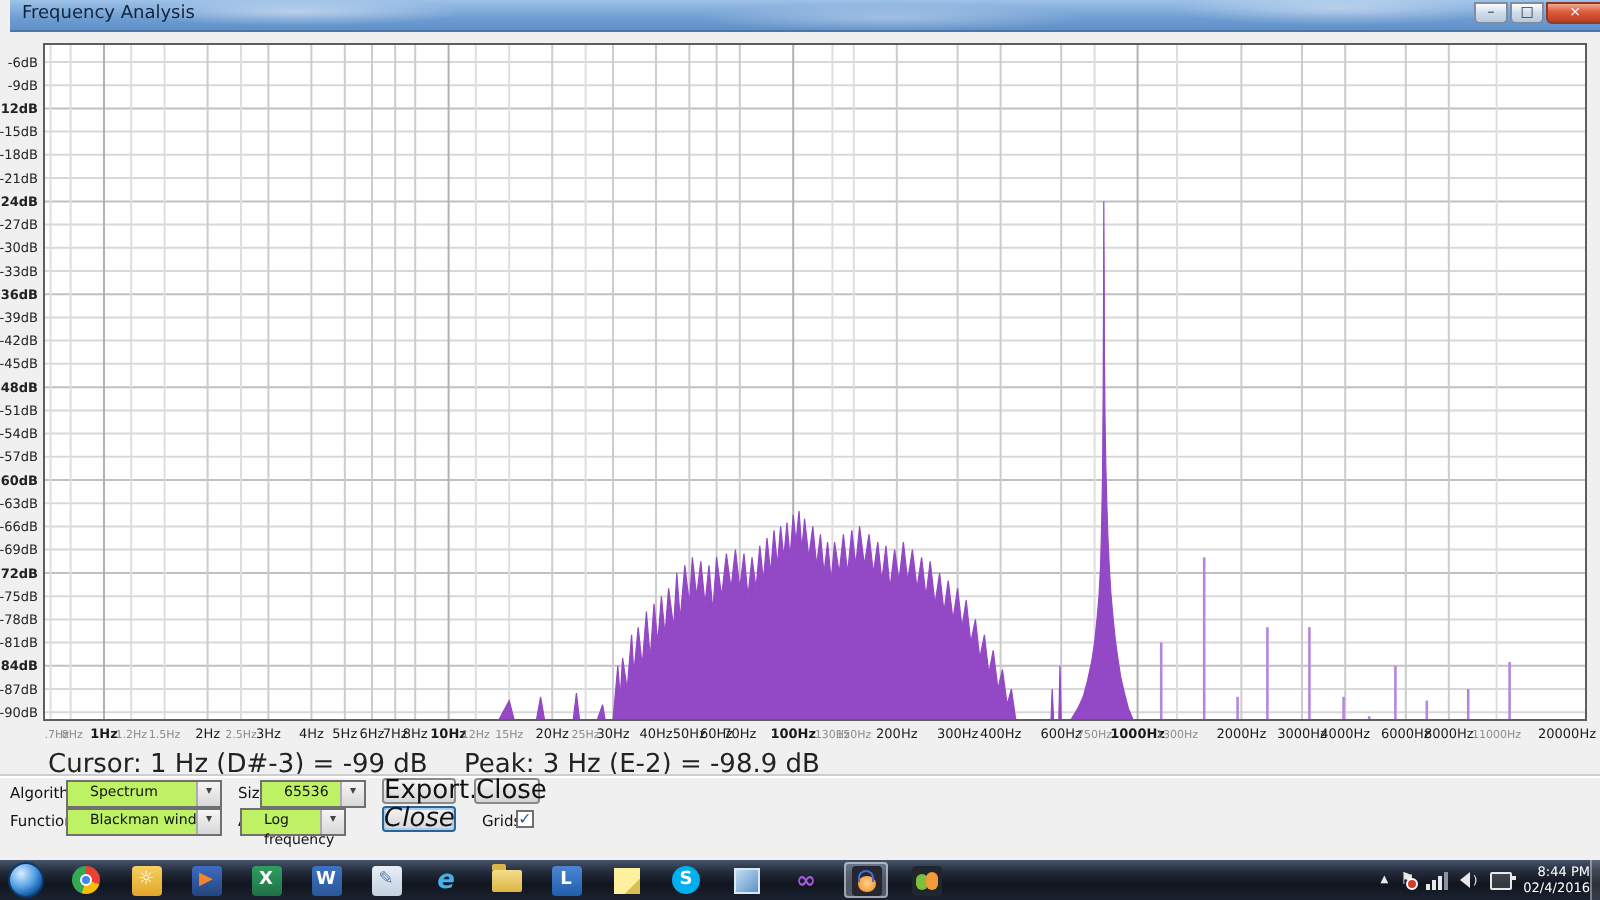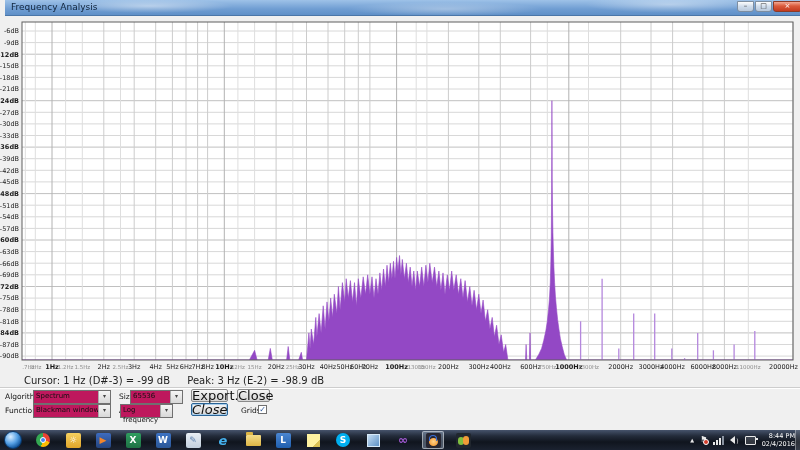--- a/index.html
+++ b/index.html
@@ -21,27 +21,27 @@
   .cap.close{width:29px;background:linear-gradient(#f3a893,#da5a3b 45%,#c23a1f);color:#fff;border-color:#8c3b28;}
   
   #plot{position:absolute;left:0;top:16px;}
   text{font-family:"DejaVu Sans",sans-serif;}
   .ylab{font-size:6.5px;fill:#222;}
   .ylab.b{font-weight:bold;}
   .xlab{font-size:6.5px;fill:#1a1a1a;}
   .xlab.b{font-weight:bold;}
   .xlab.t{font-size:5.5px;fill:#8d8d8d;}
   
-  .statusline{position:absolute;left:24px;top:375px;font-size:10px;color:#222;}
+  .statusline{position:absolute;left:24px;top:375px;font-size:13px;color:#222;}
   .statusline span{margin-right:14px;}
   .sep{position:absolute;left:0;top:387px;width:800px;height:2px;
     border-top:1px solid #cdcdcd;border-bottom:1px solid #fff;box-sizing:border-box;}
   .lbl{position:absolute;font-size:7.5px;color:#111;}
-  .combo{position:absolute;height:14px;background:#be185d;border:1px solid #707070;
-    box-sizing:border-box;font-size:7px;line-height:10px;padding-left:2px;color:#111;}
+  .combo{position:absolute;height:14px;background:#bef264;border:1px solid #707070;
+    box-sizing:border-box;font-size:7px;line-height:10px;padding-left:11px;color:#111;}
   .combo .arr{position:absolute;right:0;top:0;bottom:0;width:11px;
     background:linear-gradient(#f5f5f5,#d8d8d8);border-left:1px solid #ababab;
     text-align:center;font-size:6px;line-height:10px;color:#444;}
   .btn{position:absolute;height:13px;background:linear-gradient(#f7f7f7,#e3e3e3 50%,#d6d6d6);
     border:1px solid #8a8a8a;border-radius:2px;font-size:13px;line-height:11px;
     text-align:center;color:#111;box-sizing:border-box;}
   .btn.focus{border-color:#2a6496;box-shadow:inset 0 0 0 1px #a9cdea;font-style:italic;}
   .chk{position:absolute;width:9px;height:9px;background:#fff;border:1px solid #707070;
     box-sizing:border-box;font-size:8px;line-height:7px;text-align:center;color:#2b579a;}
   

